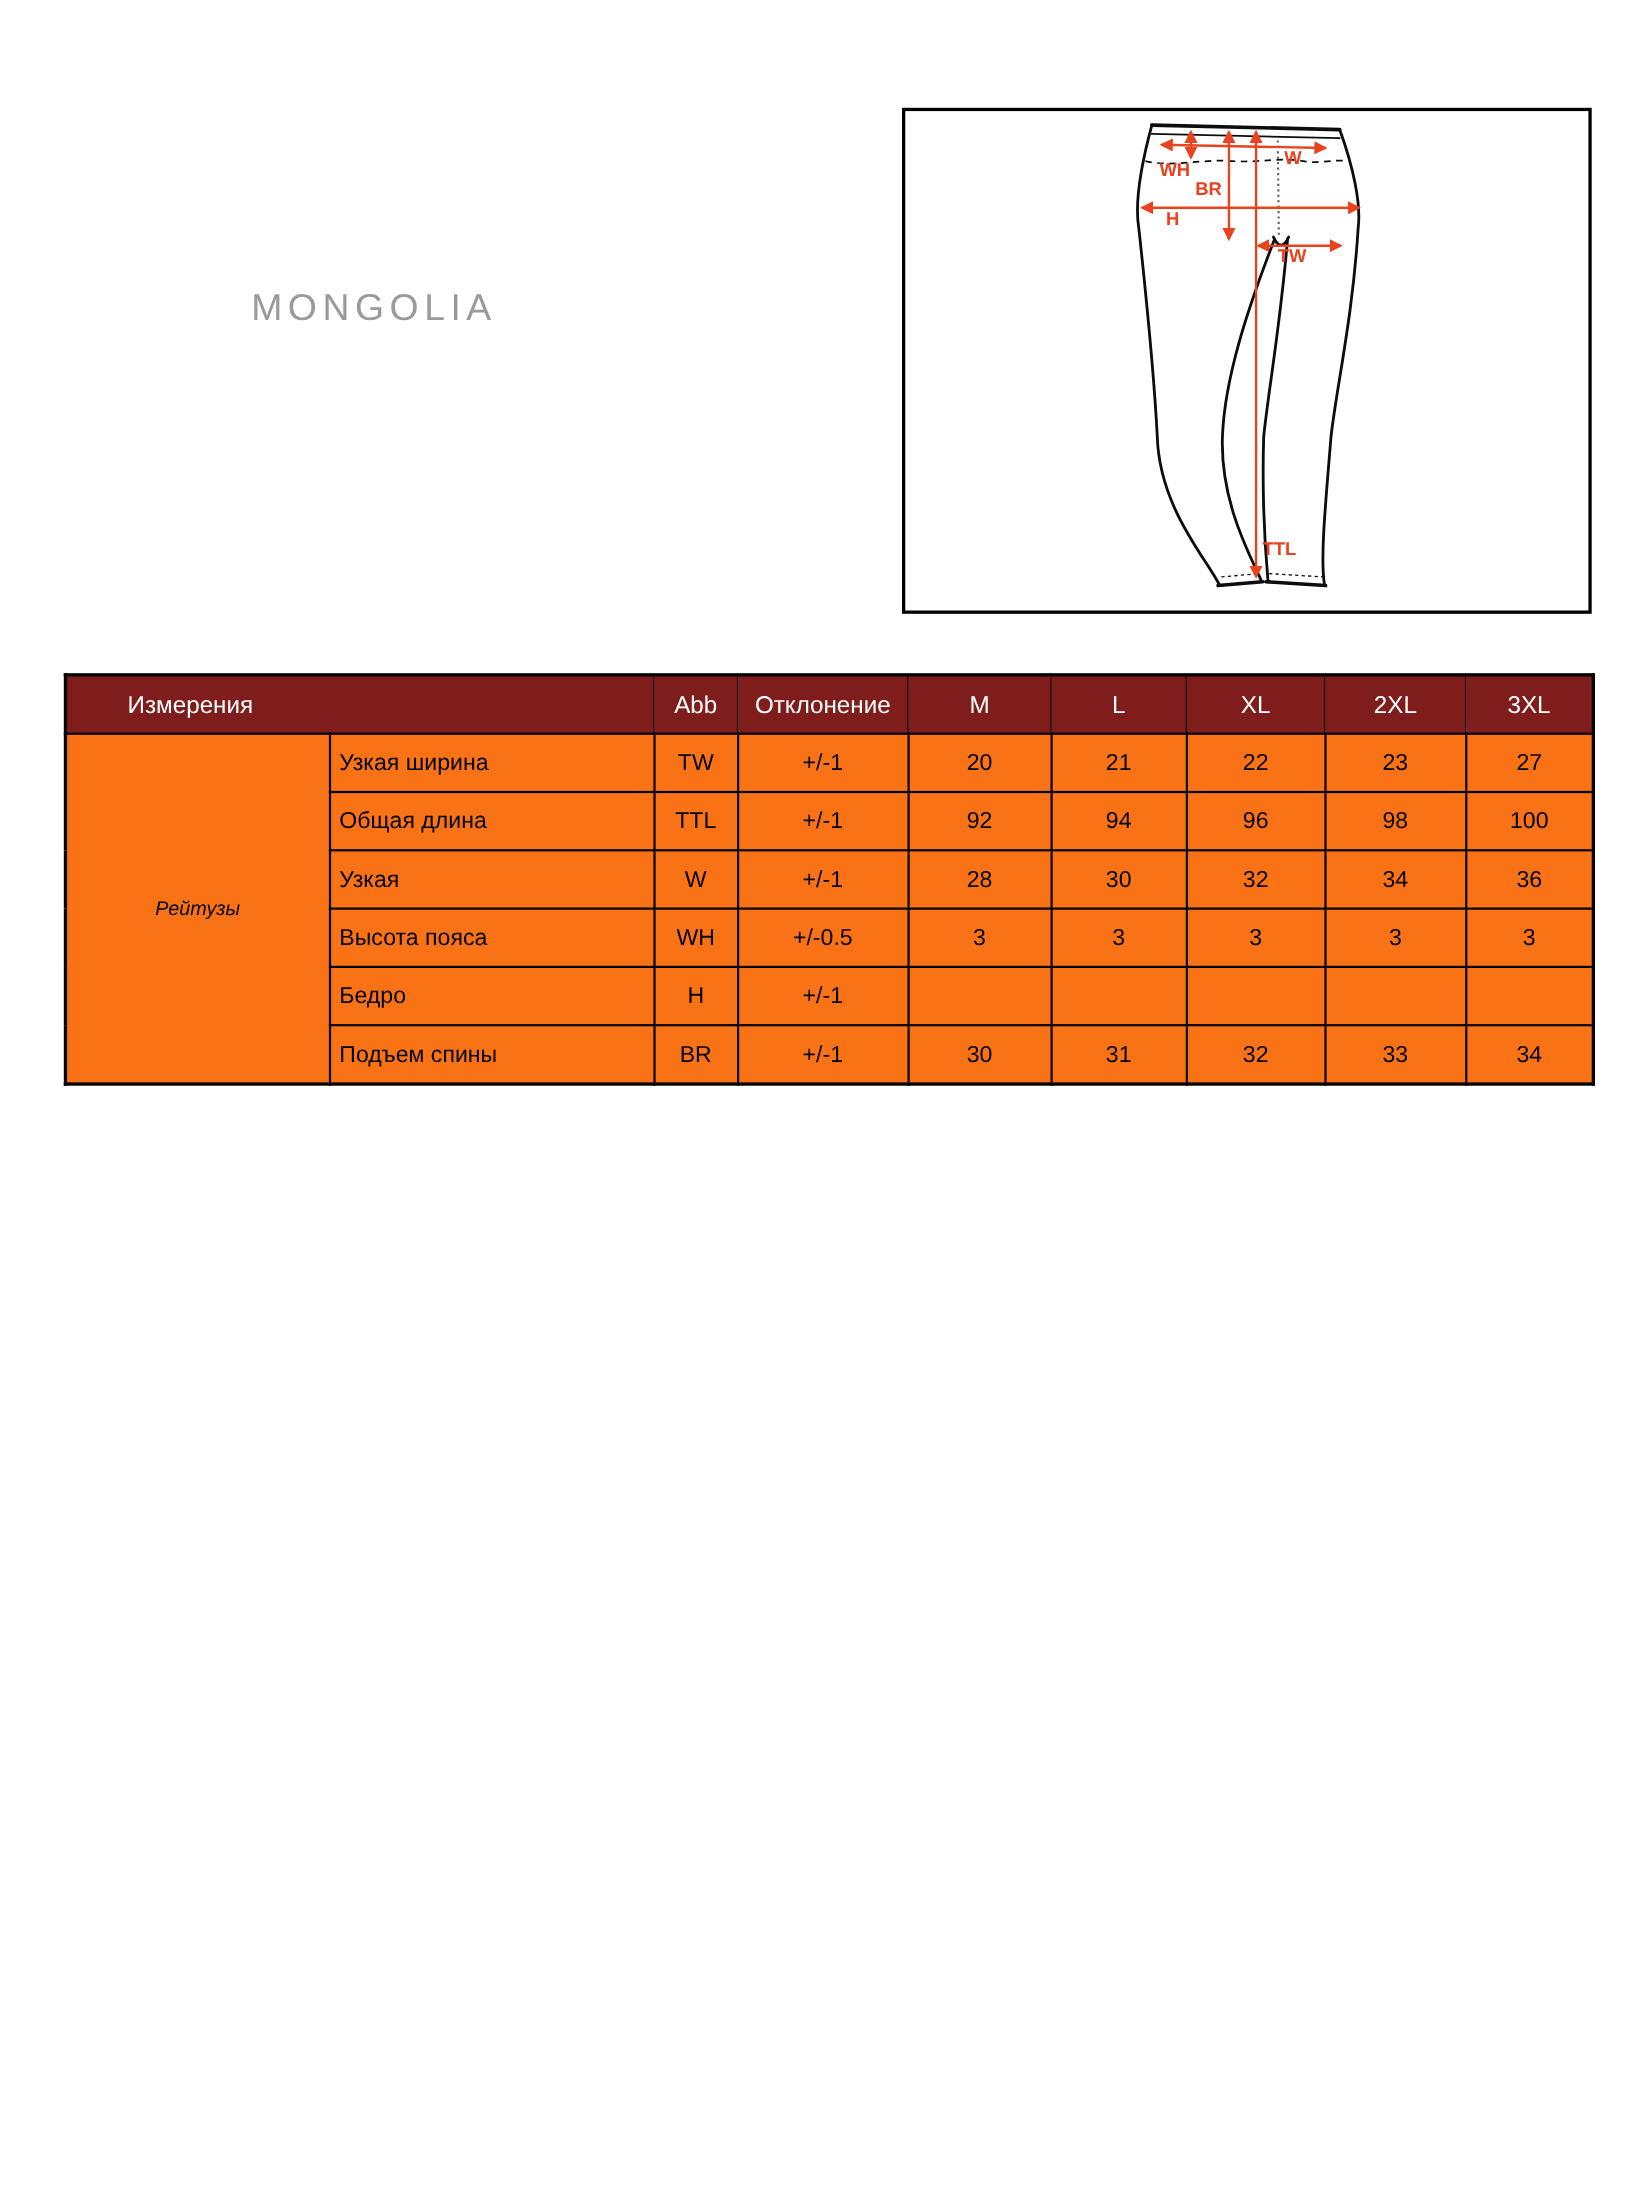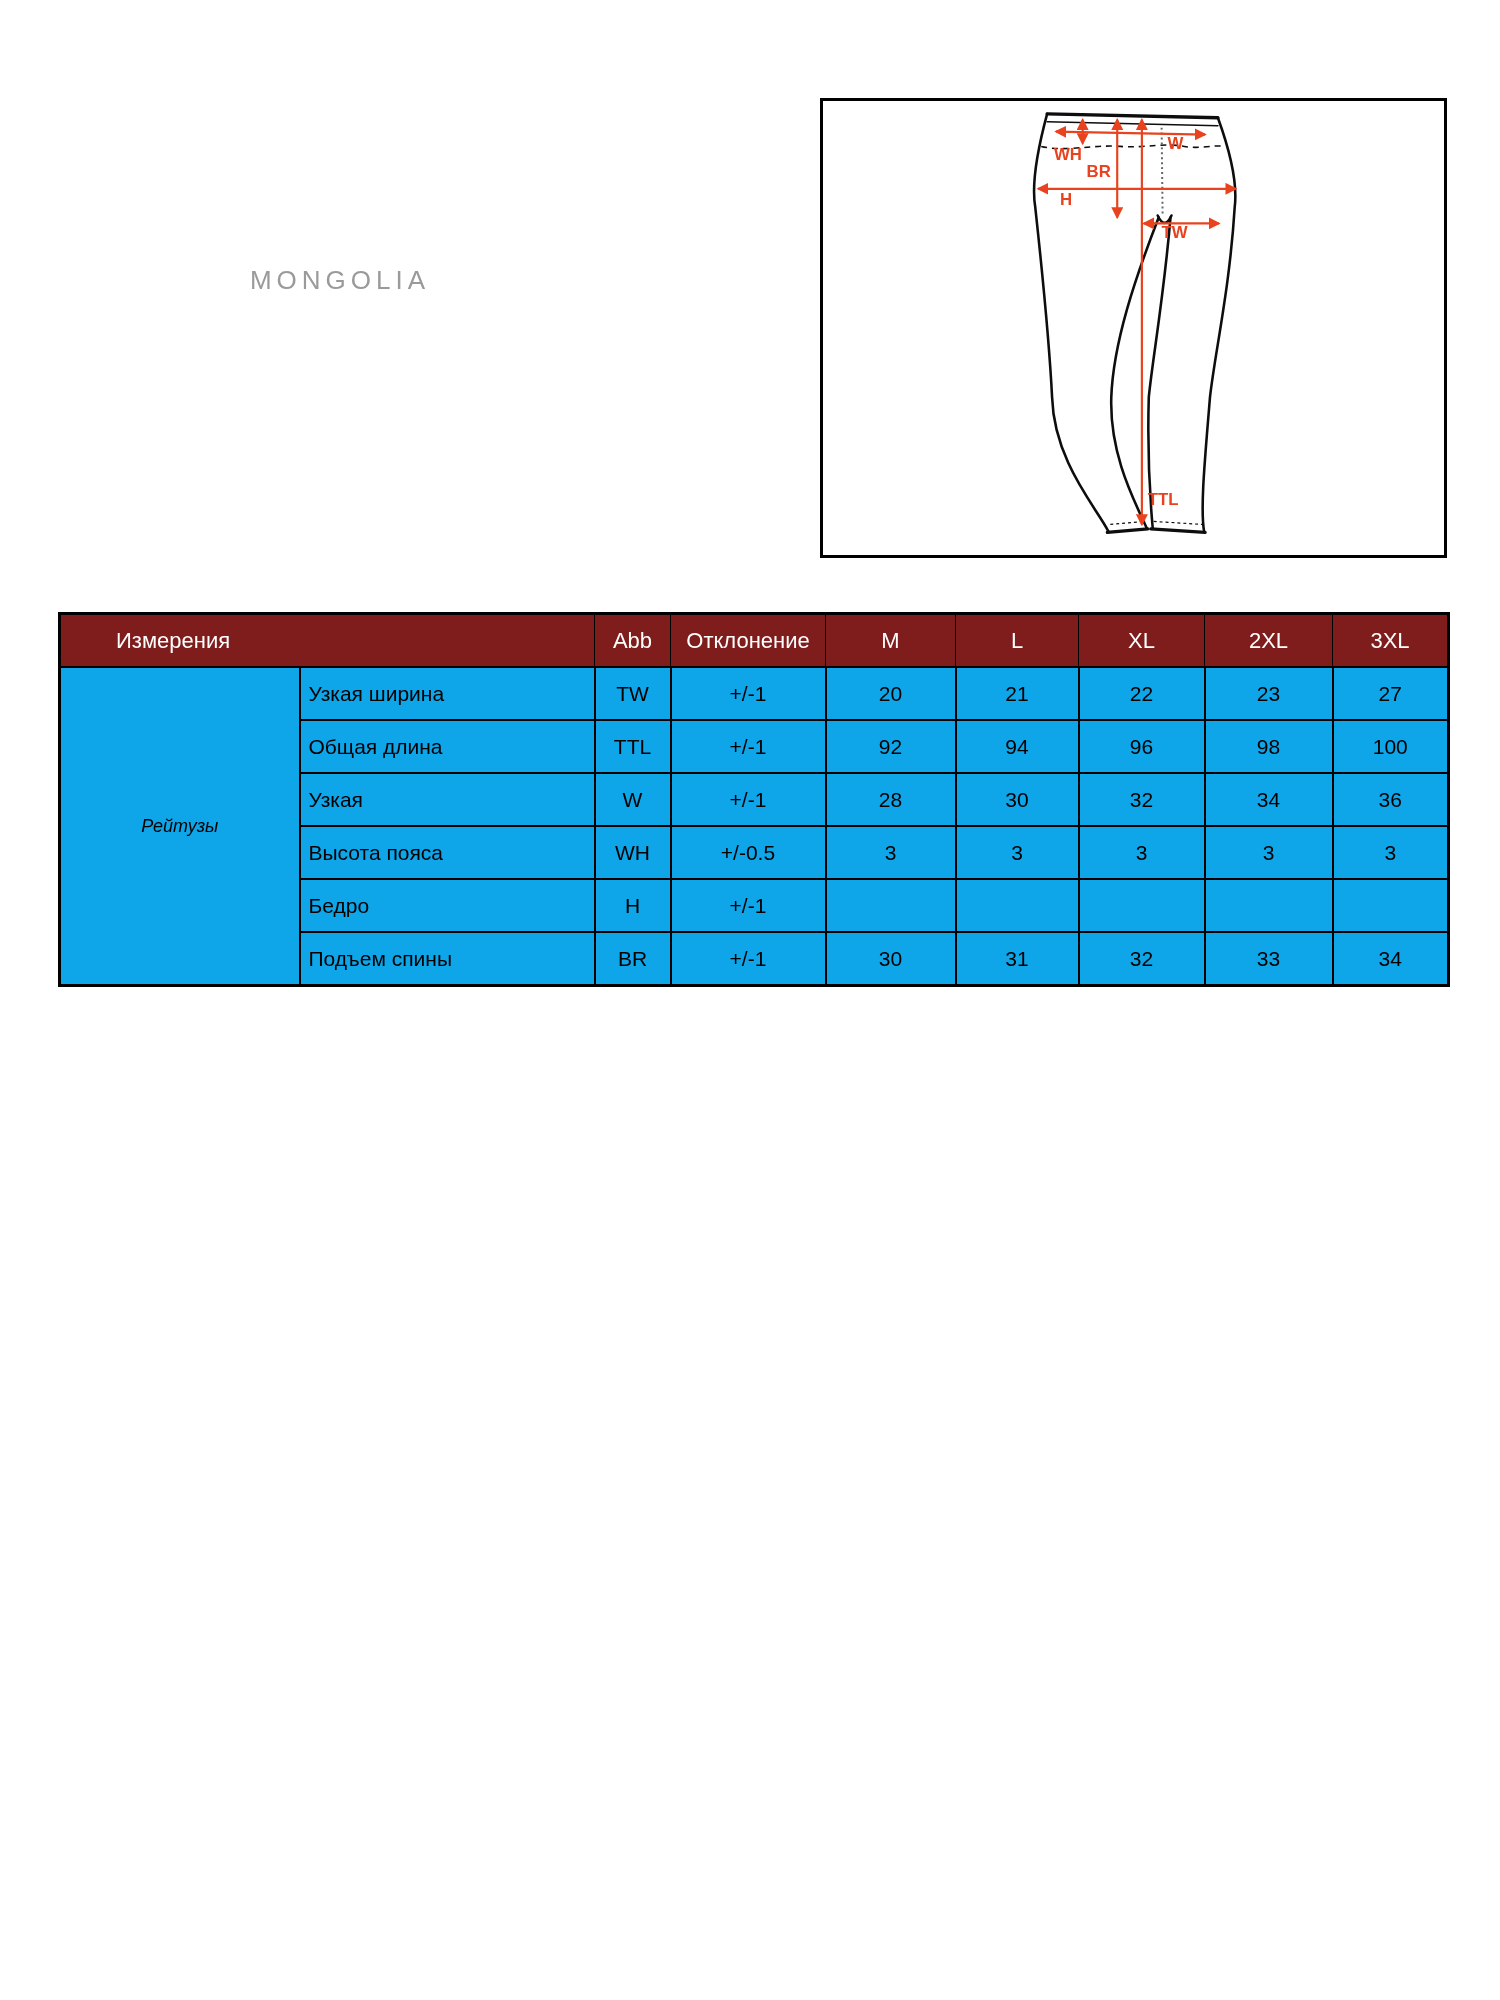--- a/index.html
+++ b/index.html
@@ -5,21 +5,21 @@
   html,body { margin:0; padding:0; background:#fff; }
   .page {
     position:relative; width:1500px; height:2000px; background:#ffffff;
     font-family:"Liberation Sans","DejaVu Sans",sans-serif; color:#000;
     overflow:hidden;
   }
 
   
   .logo { position:absolute; left:137px; top:245px; width:406px; text-align:center; color:#9a9a9a; }
   .logo .brand { font-size:105px; line-height:105px; font-weight:300; letter-spacing:2px; white-space:nowrap; }
-  .logo .region { margin-top:20px; font-size:26px; line-height:30px; font-weight:300; letter-spacing:5px; white-space:nowrap; }
+  .logo .region { margin-top:20px; font-size:34px; line-height:30px; font-weight:300; letter-spacing:5px; white-space:nowrap; }
 
   
   .diagram-box {
     position:absolute; left:820px; top:98px; width:627px; height:460px;
     border:3px solid #000; box-sizing:border-box; background:#fff;
   }
   .diagram-box svg { position:absolute; left:0; top:0; width:100%; height:100%; }
   .outline { fill:none; stroke:#0d0d0d; stroke-width:2.6; stroke-linecap:round; }
   .outline.thick { stroke-width:3.4; }
   .stitch { fill:none; stroke:#0d0d0d; stroke-width:1.6; stroke-dasharray:6 5; }
@@ -34,21 +34,21 @@
     border-collapse:collapse; table-layout:fixed;
     border:3px solid #000;
   }
   .size-table thead th {
     background:#7f1d1d; color:#fff; font-weight:400; font-size:22px;
     height:51px; padding:0; border:1px solid #000; text-align:center;
   }
   .size-table thead th.h-measure { text-align:left; padding-left:55px; }
   .size-table tbody td {
     border:2px solid #000; font-size:21px; height:51px; padding:0;
-    text-align:center; vertical-align:middle; background:#0ea5e9;
+    text-align:center; vertical-align:middle; background:#f97316;
   }
   .size-table tbody td.name-cell { text-align:left; padding-left:8px; }
   .size-table tbody td.group-cell { text-align:center; font-size:18px;font-style:italic; }
 </style>
 </head>
 <body>
 
 <div class="page">
 
   <div class="logo">

